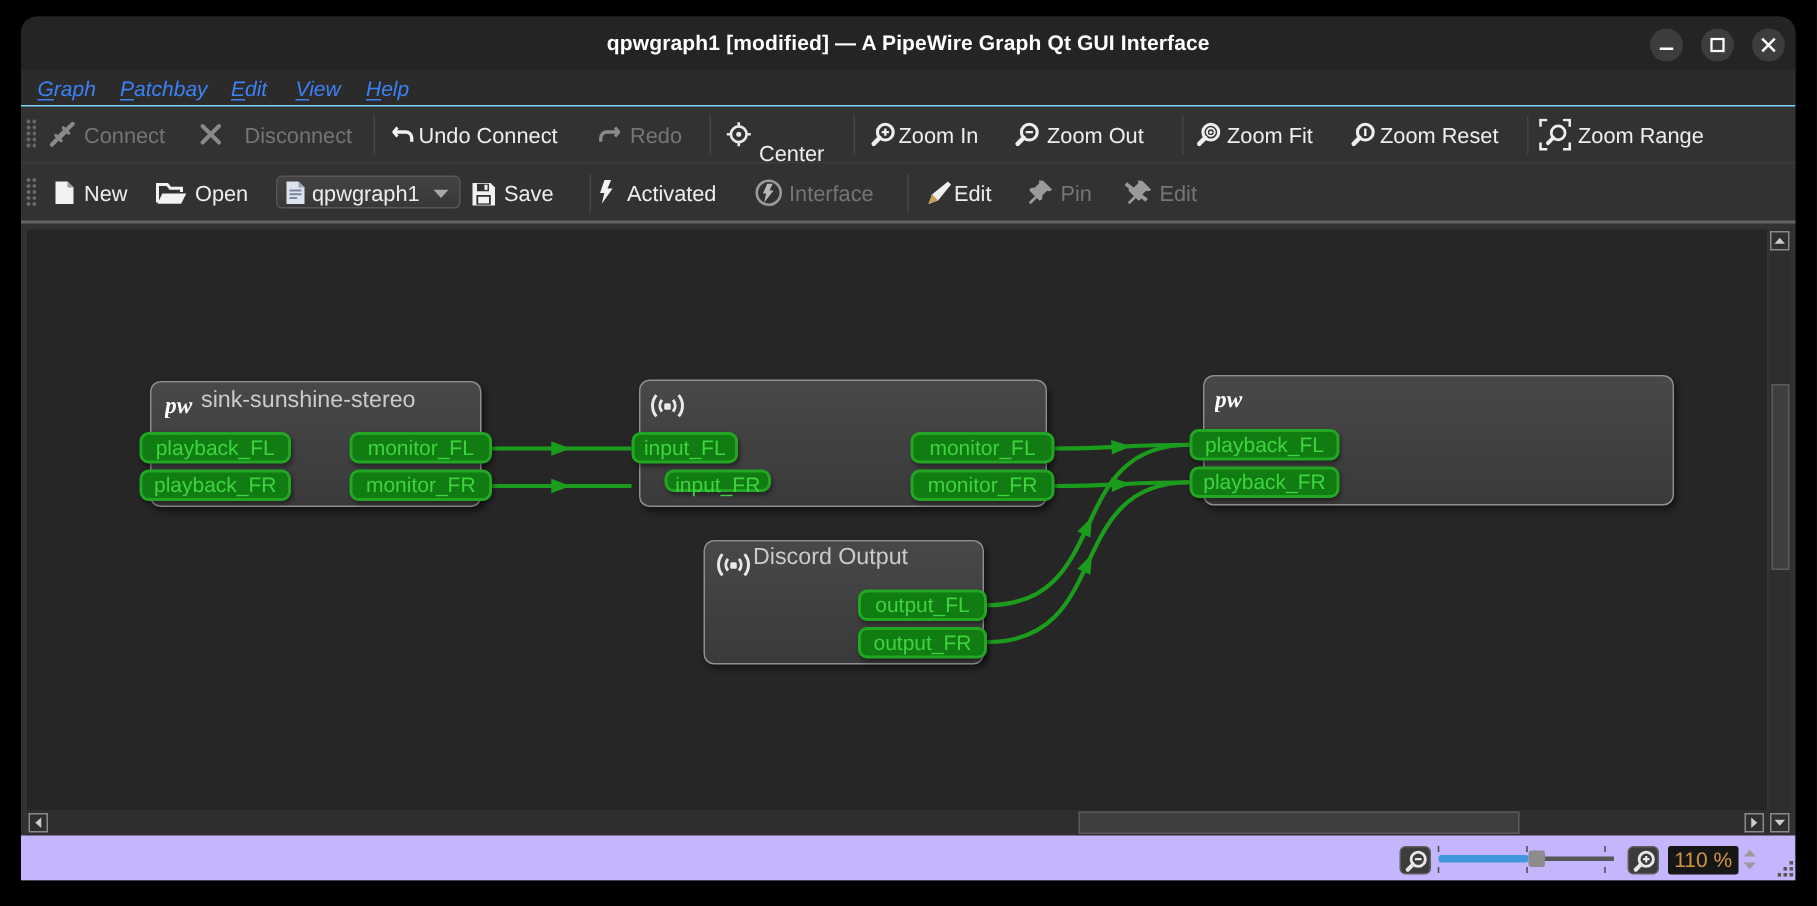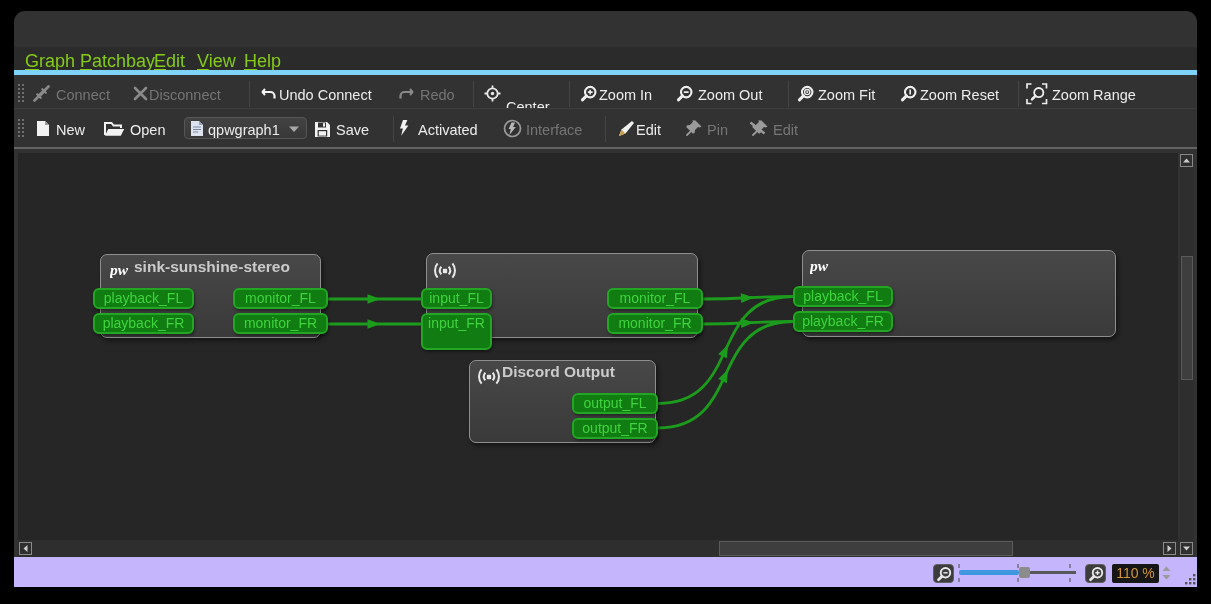--- a/index.html
+++ b/index.html
@@ -8,42 +8,42 @@
   #win { position:absolute; left:14px; top:11px; width:1183px; height:576px;
     background:#323232; border-radius:11px 11px 0 0; overflow:hidden; }
   .abs { position:absolute; }
   
   #titlebar { position:absolute; left:0; top:0; width:100%; height:36px; background:#242424; }
   #title { position:absolute; width:100%; top:9px; text-align:center; color:#ffffff;
     font-size:14px; font-weight:bold; letter-spacing:0.1px; }
   .wbtn { position:absolute; top:8px; width:22px; height:22px; border-radius:50%; background:#3d3d3d; }
   
   #menubar { position:absolute; left:0; top:36px; width:100%; height:23px; background:#2b2b2b;
-    color:#84cc16; font-size:18px; }
+    color:#3b82f6; font-size:14px;font-style:italic; }
   #menubar span.mi { position:absolute; top:4px; }
   #menubar u { text-decoration:underline; text-underline-offset:2px; }
   
   .toolbar { position:absolute; left:0; width:100%; background:#323232; color:#ededed; font-size:14.5px; }
-  #tb1 { top:59px; height:38px; border-top:5px solid #7dd3fc; }
+  #tb1 { top:59px; height:38px; border-top:1px solid #7dd3fc; }
   #tb2 { top:97px; height:41px; border-top:1px solid #3d3d3d; border-bottom:2px solid #636363; }
   .tbtext { position:absolute; } 
   .dis { color:#757575; }
   .sep { position:absolute; width:1px; background:#454545; }
   .grip { position:absolute; width:7px; height:20px;
     background-image:radial-gradient(circle, #707070 1px, rgba(0,0,0,0) 1.3px);
     background-size:4px 4px; background-position:0 0; }
   .icon { position:absolute; }
   
   #canvas { position:absolute; left:4px; top:139px; width:1160px; height:391px;
     overflow:hidden; }
   #cvbg { position:absolute; left:0; top:3px; width:1160px; height:388px; background:#262626; }
   .node { position:absolute; background:linear-gradient(#484848,#3a3a3a);
     border:1px solid #8f8f8f; border-radius:7px;
     box-shadow:2px 3px 4px rgba(0,0,0,0.45); }
-  .ntitle { position:absolute; color:#cbcbcb; font-size:15.5px; font-weight:bold; white-space:nowrap; }
+  .ntitle { position:absolute; color:#cbcbcb; font-size:15.5px; font-weight:normal; white-space:nowrap; }
   .port { position:absolute; background:#117c11; border:2px solid #23a623; border-radius:6px;
     color:#3fd43f; font-size:14px; text-align:center; white-space:nowrap;
     box-shadow:1px 2px 3px rgba(0,0,0,0.4); }
   
   .sbtn { position:absolute; background:#2f2f2f; border:1px solid #8a8a8a; }
   .sb-trough { position:absolute; background:#2e2e2e; }
   .sb-handle { position:absolute; background:#3e3e3e; border:1px solid #5a5a5a; }
   
   #status { position:absolute; left:0; top:546px; width:100%; height:30px; background:#c4b5fd; }
   .zbtn { position:absolute; width:21px; height:19px; background:#3c3c3c;
@@ -65,20 +65,35 @@
       </g>
   <g id="magminus">
         <use href="#mag"></use>
         <path d="M7.9 6.3 h4.6" stroke-width="1.5"></path>
       </g>
 </defs>
 </svg>
 
 <div id="win">
 
+  <div id="titlebar">
+    <div id="title">qpwgraph1 [modified] — A PipeWire Graph Qt GUI Interface</div>
+    <div class="wbtn" style="left:1086px;"></div>
+    <div class="wbtn" style="left:1120px;"></div>
+    <div class="wbtn" style="left:1154px;"></div>
+    <svg class="abs" style="left:1086px;top:8px" width="22" height="22">
+        <path d="M6.5 13.5 h9" stroke="#fff" stroke-width="1.8"></path>
+      </svg>
+    <svg class="abs" style="left:1120px;top:8px" width="22" height="22">
+        <rect x="7" y="7" width="8" height="8" fill="none" stroke="#fff" stroke-width="1.5"></rect>
+      </svg>
+    <svg class="abs" style="left:1154px;top:8px" width="22" height="22">
+        <path d="M6.8 6.8 L15.2 15.2 M15.2 6.8 L6.8 15.2" stroke="#fff" stroke-width="1.7"></path>
+      </svg>
+  </div>
 
   <div id="menubar">
     <span class="mi" style="left:11px"><u>G</u>raph</span>
     <span class="mi" style="left:66px"><u>P</u>atchbay</span>
     <span class="mi" style="left:140px"><u>E</u>dit</span>
     <span class="mi" style="left:183px"><u>V</u>iew</span>
     <span class="mi" style="left:230px"><u>H</u>elp</span>
   </div>
 
   <div id="tb1" class="toolbar">
@@ -86,21 +101,21 @@
     <svg class="icon" style="left:19px;top:10px" width="17" height="17">
         <path d="M1.5 15.5 L5 12" stroke="#8a8a8a" stroke-width="2.6" stroke-linecap="round"></path>
         <path d="M12 5 L15.5 1.5" stroke="#8a8a8a" stroke-width="2.6" stroke-linecap="round"></path>
         <path d="M4.2 9.3 L7.7 12.8 M9.3 4.2 L12.8 7.7" stroke="#8a8a8a" stroke-width="2.2" stroke-linecap="round"></path>
         <path d="M5.2 11.8 L11.8 5.2" stroke="#8a8a8a" stroke-width="3.4"></path>
       </svg>
     <span class="tbtext dis" style="left:42px;top:12px">Connect</span>
     <svg class="icon" style="left:118px;top:10px" width="17" height="17">
         <path d="M3 3 L14 14 M14 3 L3 14" stroke="#8a8a8a" stroke-width="2.6" stroke-linecap="round"></path>
       </svg>
-    <span class="tbtext dis" style="left:135px;top:12px">Disconnect</span>
+    <span class="tbtext dis" style="left:149px;top:12px">Disconnect</span>
     <div class="sep" style="left:235px;top:6px;height:26px"></div>
     <svg class="icon" style="left:246px;top:10px" width="17" height="17">
         <path d="M5 4 L2.5 7 L5 10" fill="none" stroke="#f2f2f2" stroke-width="2" stroke-linejoin="round"></path>
         <path d="M3 7 h7.5 a4 4 0 0 1 4 4 v2.5" fill="none" stroke="#f2f2f2" stroke-width="2.2"></path>
       </svg>
     <span class="tbtext" style="left:265px;top:12px">Undo Connect</span>
     <svg class="icon" style="left:384px;top:10px" width="17" height="17">
         <path d="M12 4 L14.5 7 L12 10" fill="none" stroke="#8a8a8a" stroke-width="2" stroke-linejoin="round"></path>
         <path d="M14 7 h-7.5 a4 4 0 0 0 -4 4 v2.5" fill="none" stroke="#8a8a8a" stroke-width="2.2"></path>
       </svg>
@@ -233,21 +248,21 @@
     <div class="port" style="left:215px;top:138px;width:95px;height:21px;line-height:17px">monitor_FL</div>
     <div class="port" style="left:215px;top:163px;width:95px;height:21px;line-height:17px">monitor_FR</div>
 
     <div class="node" style="left:408px;top:103px;width:272px;height:85px"></div>
     <svg class="abs" style="left:415px;top:110px" width="24" height="22">
         <rect x="9.8" y="8.8" width="4.4" height="4.4" rx="1" fill="#e8e8e8"></rect>
         <path d="M8.3 6.6 a6.2 6.2 0 0 0 0 7.8 M15.7 6.6 a6.2 6.2 0 0 1 0 7.8" fill="none" stroke="#e8e8e8" stroke-width="2"></path>
         <path d="M4.6 3.4 a11 11 0 0 0 0 14.2 M19.4 3.4 a11 11 0 0 1 0 14.2" fill="none" stroke="#e8e8e8" stroke-width="2"></path>
       </svg>
     <div class="port" style="left:403px;top:138px;width:71px;height:21px;line-height:17px">input_FL</div>
-    <div class="port" style="left:403px;top:163px;width:71px;height:37px;line-height:17px">input_FR</div>
+    <div class="port" style="left:425px;top:163px;width:71px;height:15px;line-height:17px">input_FR</div>
     <div class="port" style="left:589px;top:138px;width:96px;height:21px;line-height:17px">monitor_FL</div>
     <div class="port" style="left:589px;top:163px;width:96px;height:21px;line-height:17px">monitor_FR</div>
 
     <div class="node" style="left:451px;top:210px;width:187px;height:83px"></div>
     <svg class="abs" style="left:459px;top:216px" width="24" height="22">
         <rect x="9.8" y="8.8" width="4.4" height="4.4" rx="1" fill="#e8e8e8"></rect>
         <path d="M8.3 6.6 a6.2 6.2 0 0 0 0 7.8 M15.7 6.6 a6.2 6.2 0 0 1 0 7.8" fill="none" stroke="#e8e8e8" stroke-width="2"></path>
         <path d="M4.6 3.4 a11 11 0 0 0 0 14.2 M19.4 3.4 a11 11 0 0 1 0 14.2" fill="none" stroke="#e8e8e8" stroke-width="2"></path>
       </svg>
     <div class="ntitle" style="left:484px;top:213px">Discord Output</div>

